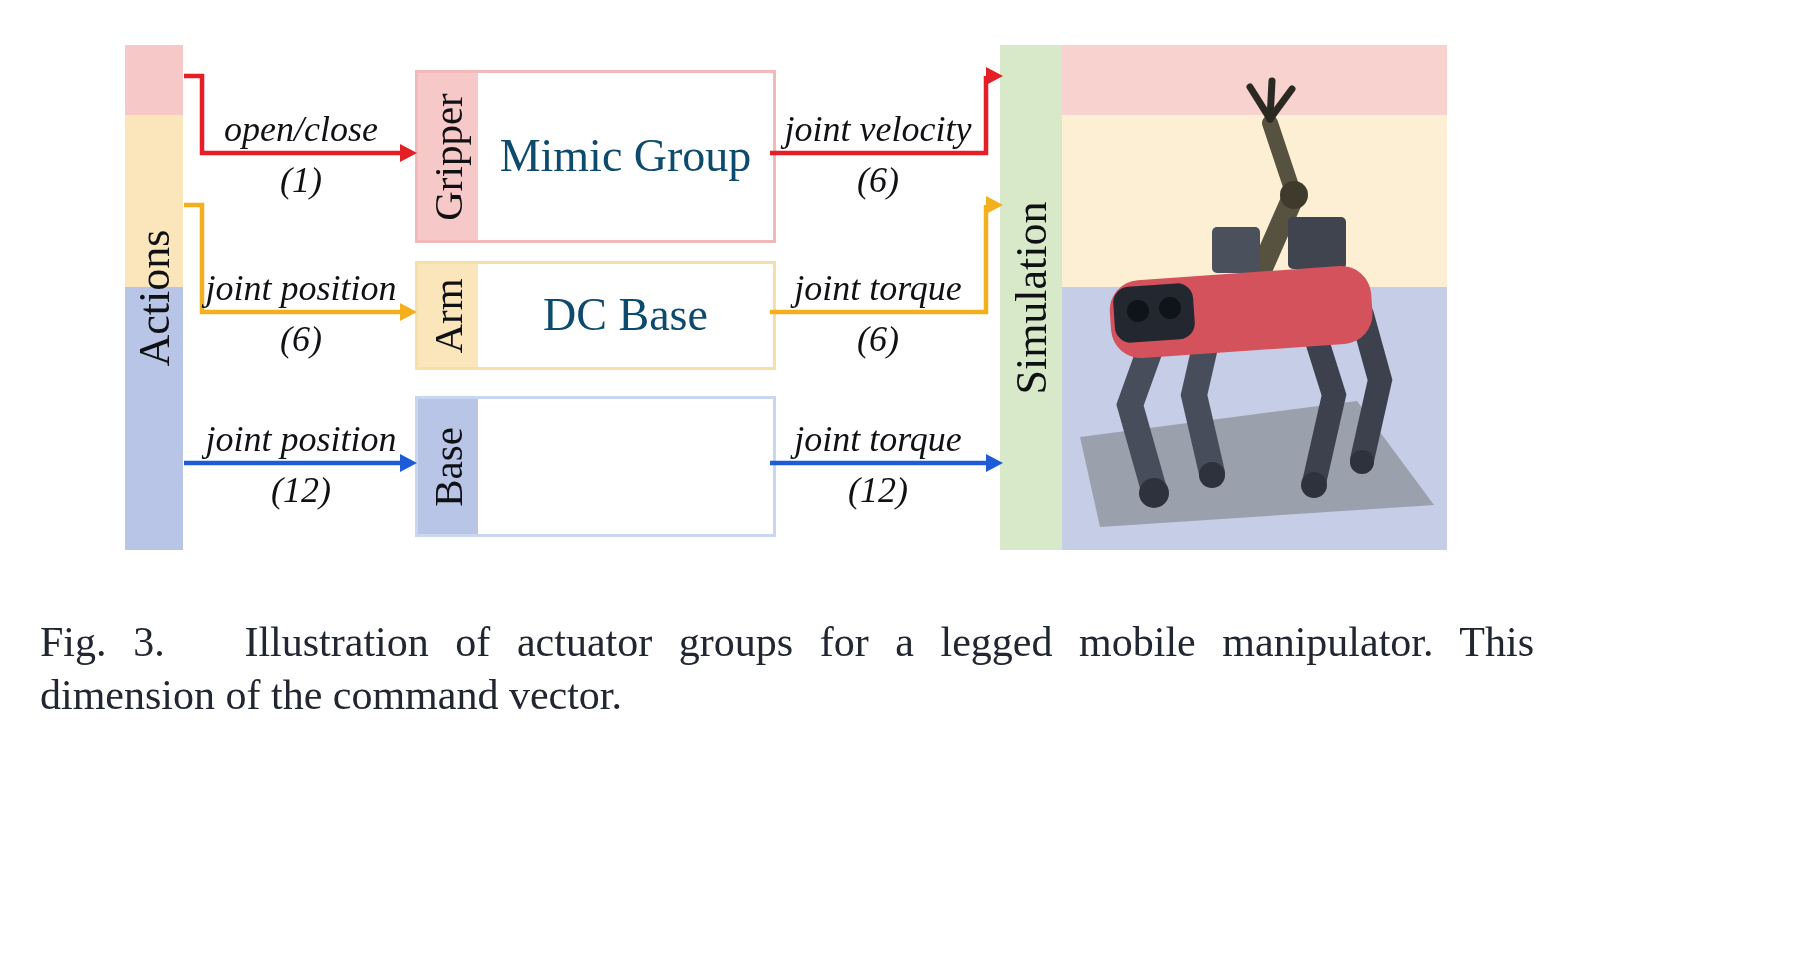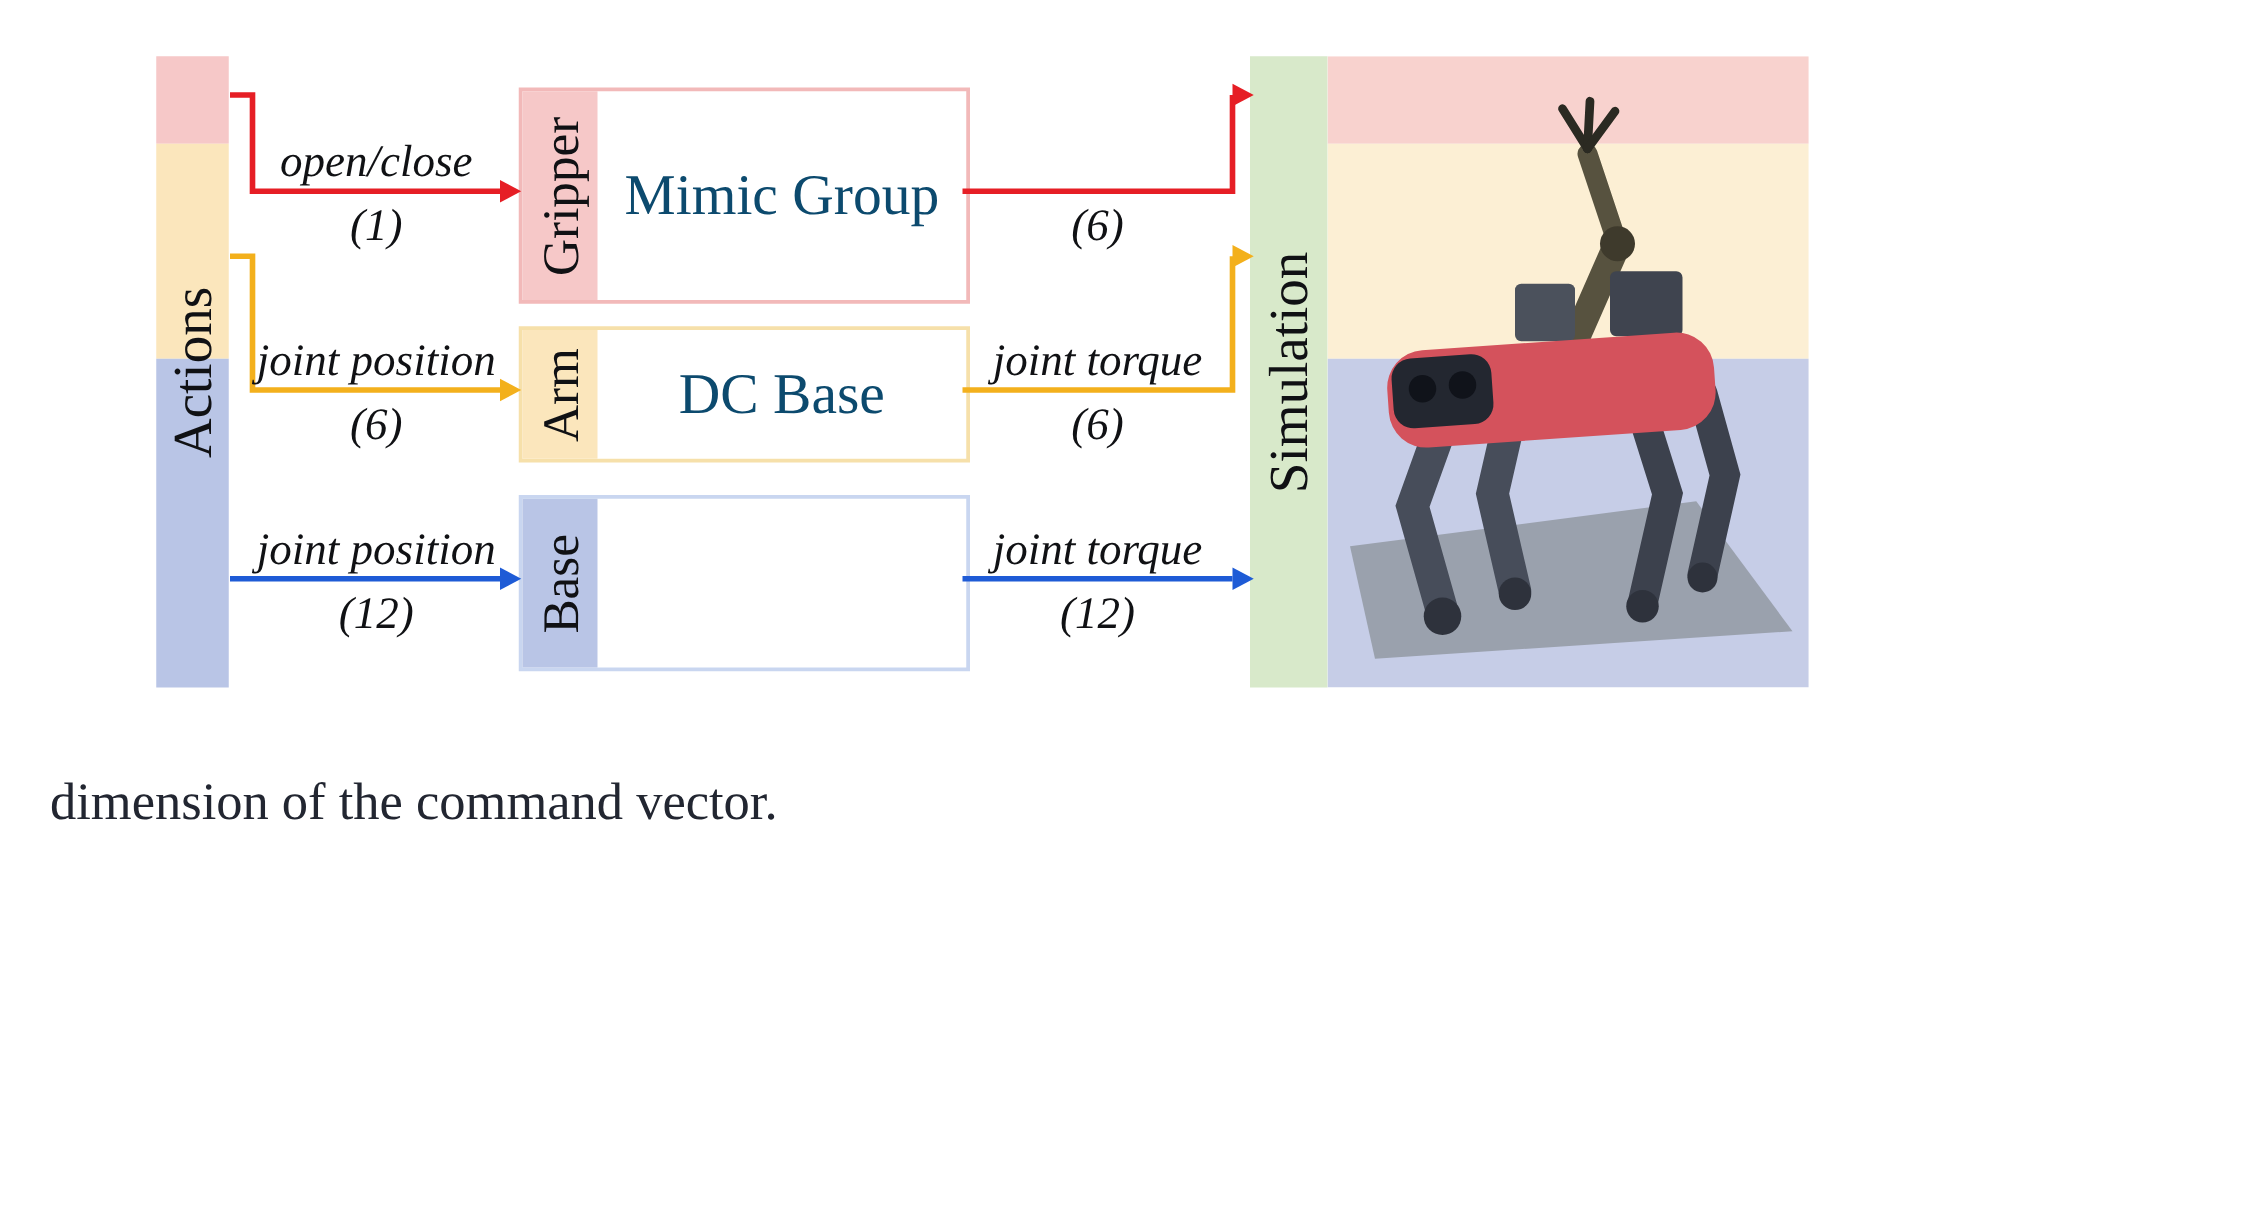--- a/index.html
+++ b/index.html
@@ -136,29 +136,31 @@
 
     <polyline points="184,463 400,463" fill="none" stroke-width="4.5" stroke="#1e5bd6"></polyline>
     <polygon points="400,454 400,472 417,463" fill="#1e5bd6"></polygon>
 
     <polyline points="770,463 986,463" fill="none" stroke-width="4.5" stroke="#1e5bd6"></polyline>
     <polygon points="986,454 986,472 1003,463" fill="#1e5bd6"></polygon>
   </svg>
 
   <div class="alabel" style="left:161px;top:108px;">open/close</div>
   <div class="alabel" style="left:161px;top:159px;">(1)</div>
+  <div class="alabel" style="left:738px;top:108px;">joint velocity</div>
   <div class="alabel" style="left:738px;top:159px;">(6)</div>
 
   <div class="alabel" style="left:161px;top:267px;">joint position</div>
   <div class="alabel" style="left:161px;top:318px;">(6)</div>
   <div class="alabel" style="left:738px;top:267px;">joint torque</div>
   <div class="alabel" style="left:738px;top:318px;">(6)</div>
 
   <div class="alabel" style="left:161px;top:418px;">joint position</div>
   <div class="alabel" style="left:161px;top:469px;">(12)</div>
   <div class="alabel" style="left:738px;top:418px;">joint torque</div>
   <div class="alabel" style="left:738px;top:469px;">(12)</div>
 
   <div class="caption">
+    <div class="cap-line">Fig. 3.&nbsp;&nbsp;&nbsp;Illustration of actuator groups for a legged mobile manipulator. This</div>
     <div class="cap-line last">dimension of the command vector.</div>
   </div>
 
 </div>
 
 </body></html>

